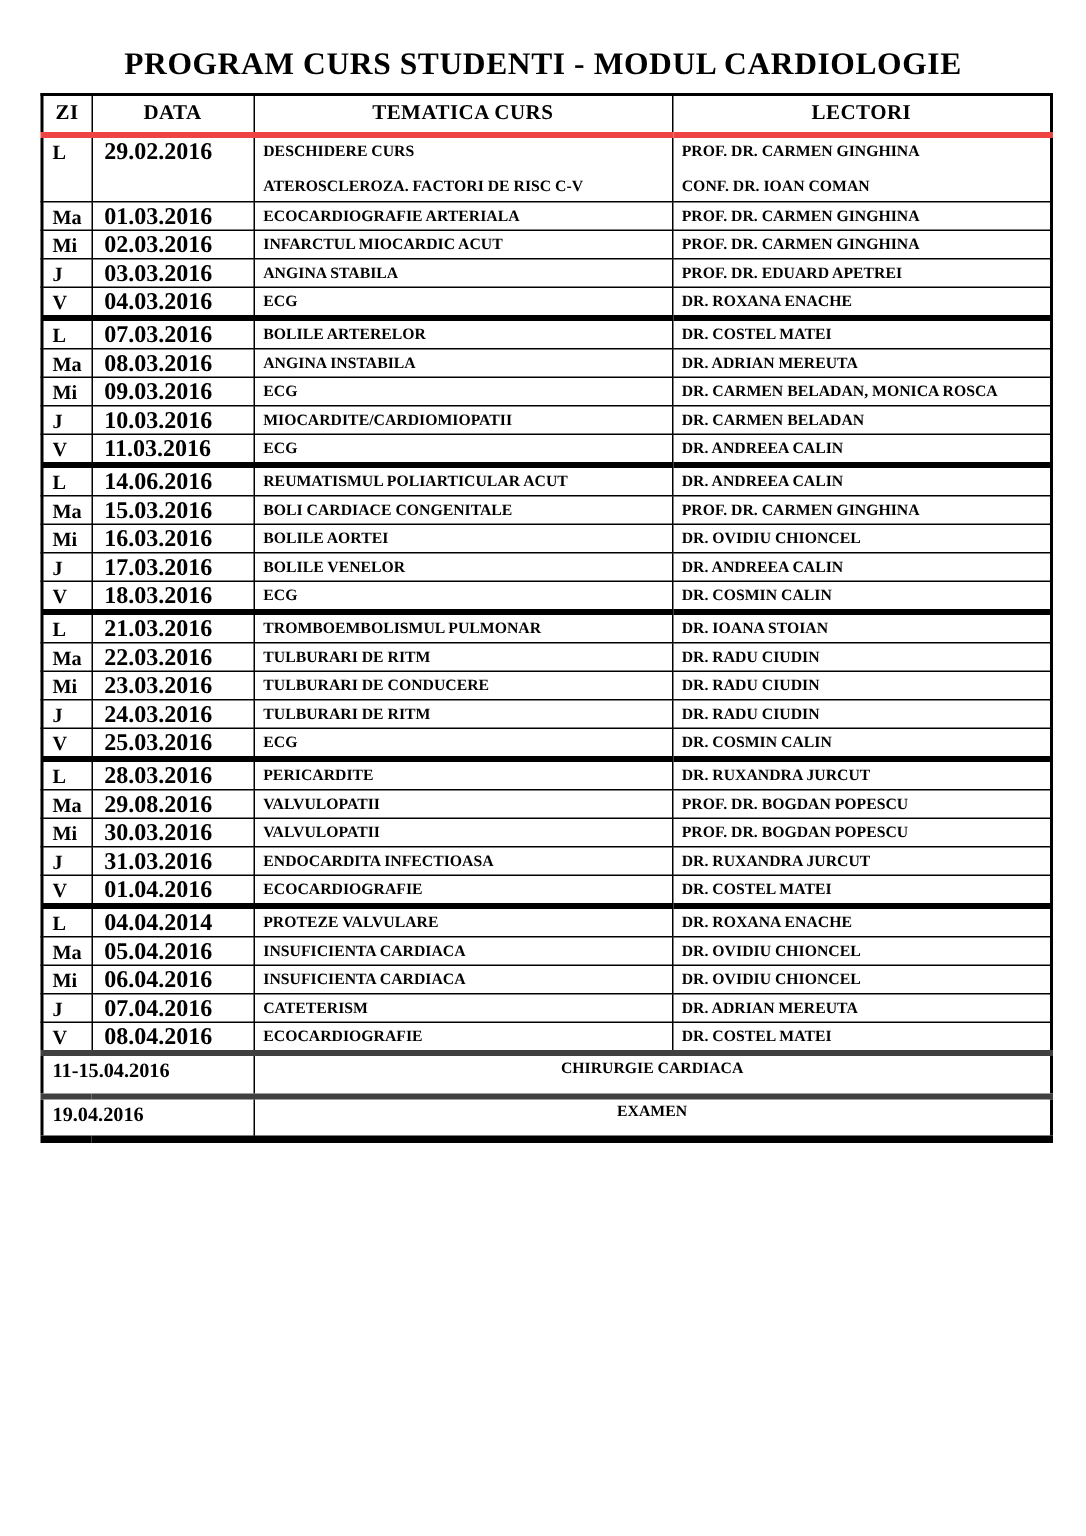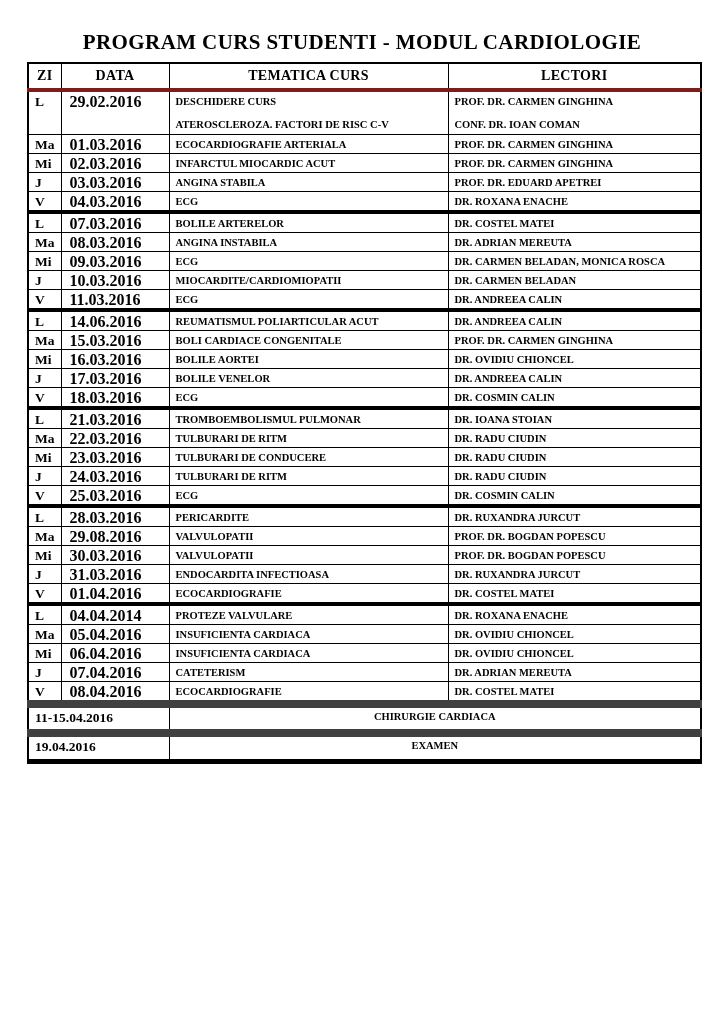--- a/index.html
+++ b/index.html
@@ -47,32 +47,32 @@
   col.c-date { width: 108px; }
   col.c-top  { width: 279px; }
   col.c-lect { width: 253px; }
 
   th, td { border: 1px solid #000; vertical-align: top; overflow: hidden; }
   thead th {
     font-size: 14px;
     height: 27px;
     vertical-align: middle;
     text-align: center;
-    border-bottom: 4px solid #7f1d1d;
+    border-bottom: 4px solid #ef4444;
     letter-spacing: 0.3px;
   }
   td.day  { font-size: 13.5px; padding: 1px 2px 0 6px; line-height: 17px; }
   td.date { font-size: 16px; padding: 1px 2px 0 8px; line-height: 17px; }
   td.topic, td.lect { font-size: 10.5px; padding: 3px 2px 1px 6px; line-height: 13px; }
   tr.row td { height: 19px; }
   tr.tall td { height: 44px; }
   tr.tall td.topic > div + div, tr.tall td.lect > div + div { margin-top: 10px; }
   tr.week-start > td { border-top: 4px solid #000; }
 
-  tr.span-row > td { border-top: 8px solid #404040; height: 29px; }
+  tr.span-row > td { border-top: 4px solid #404040; height: 29px; }
   tr.span-row td.span-date { font-size: 13.5px; padding: 2px 2px 0 6px; }
   tr.span-row td.span-label { font-size: 10.5px; text-align: center; padding-top: 3px; }
 
   .signature {
     margin-top: 12px;
     padding-right: 56px;
     text-align: right;
     font-size: 13.5px;
     line-height: 19px;
     letter-spacing: 0.2px;

